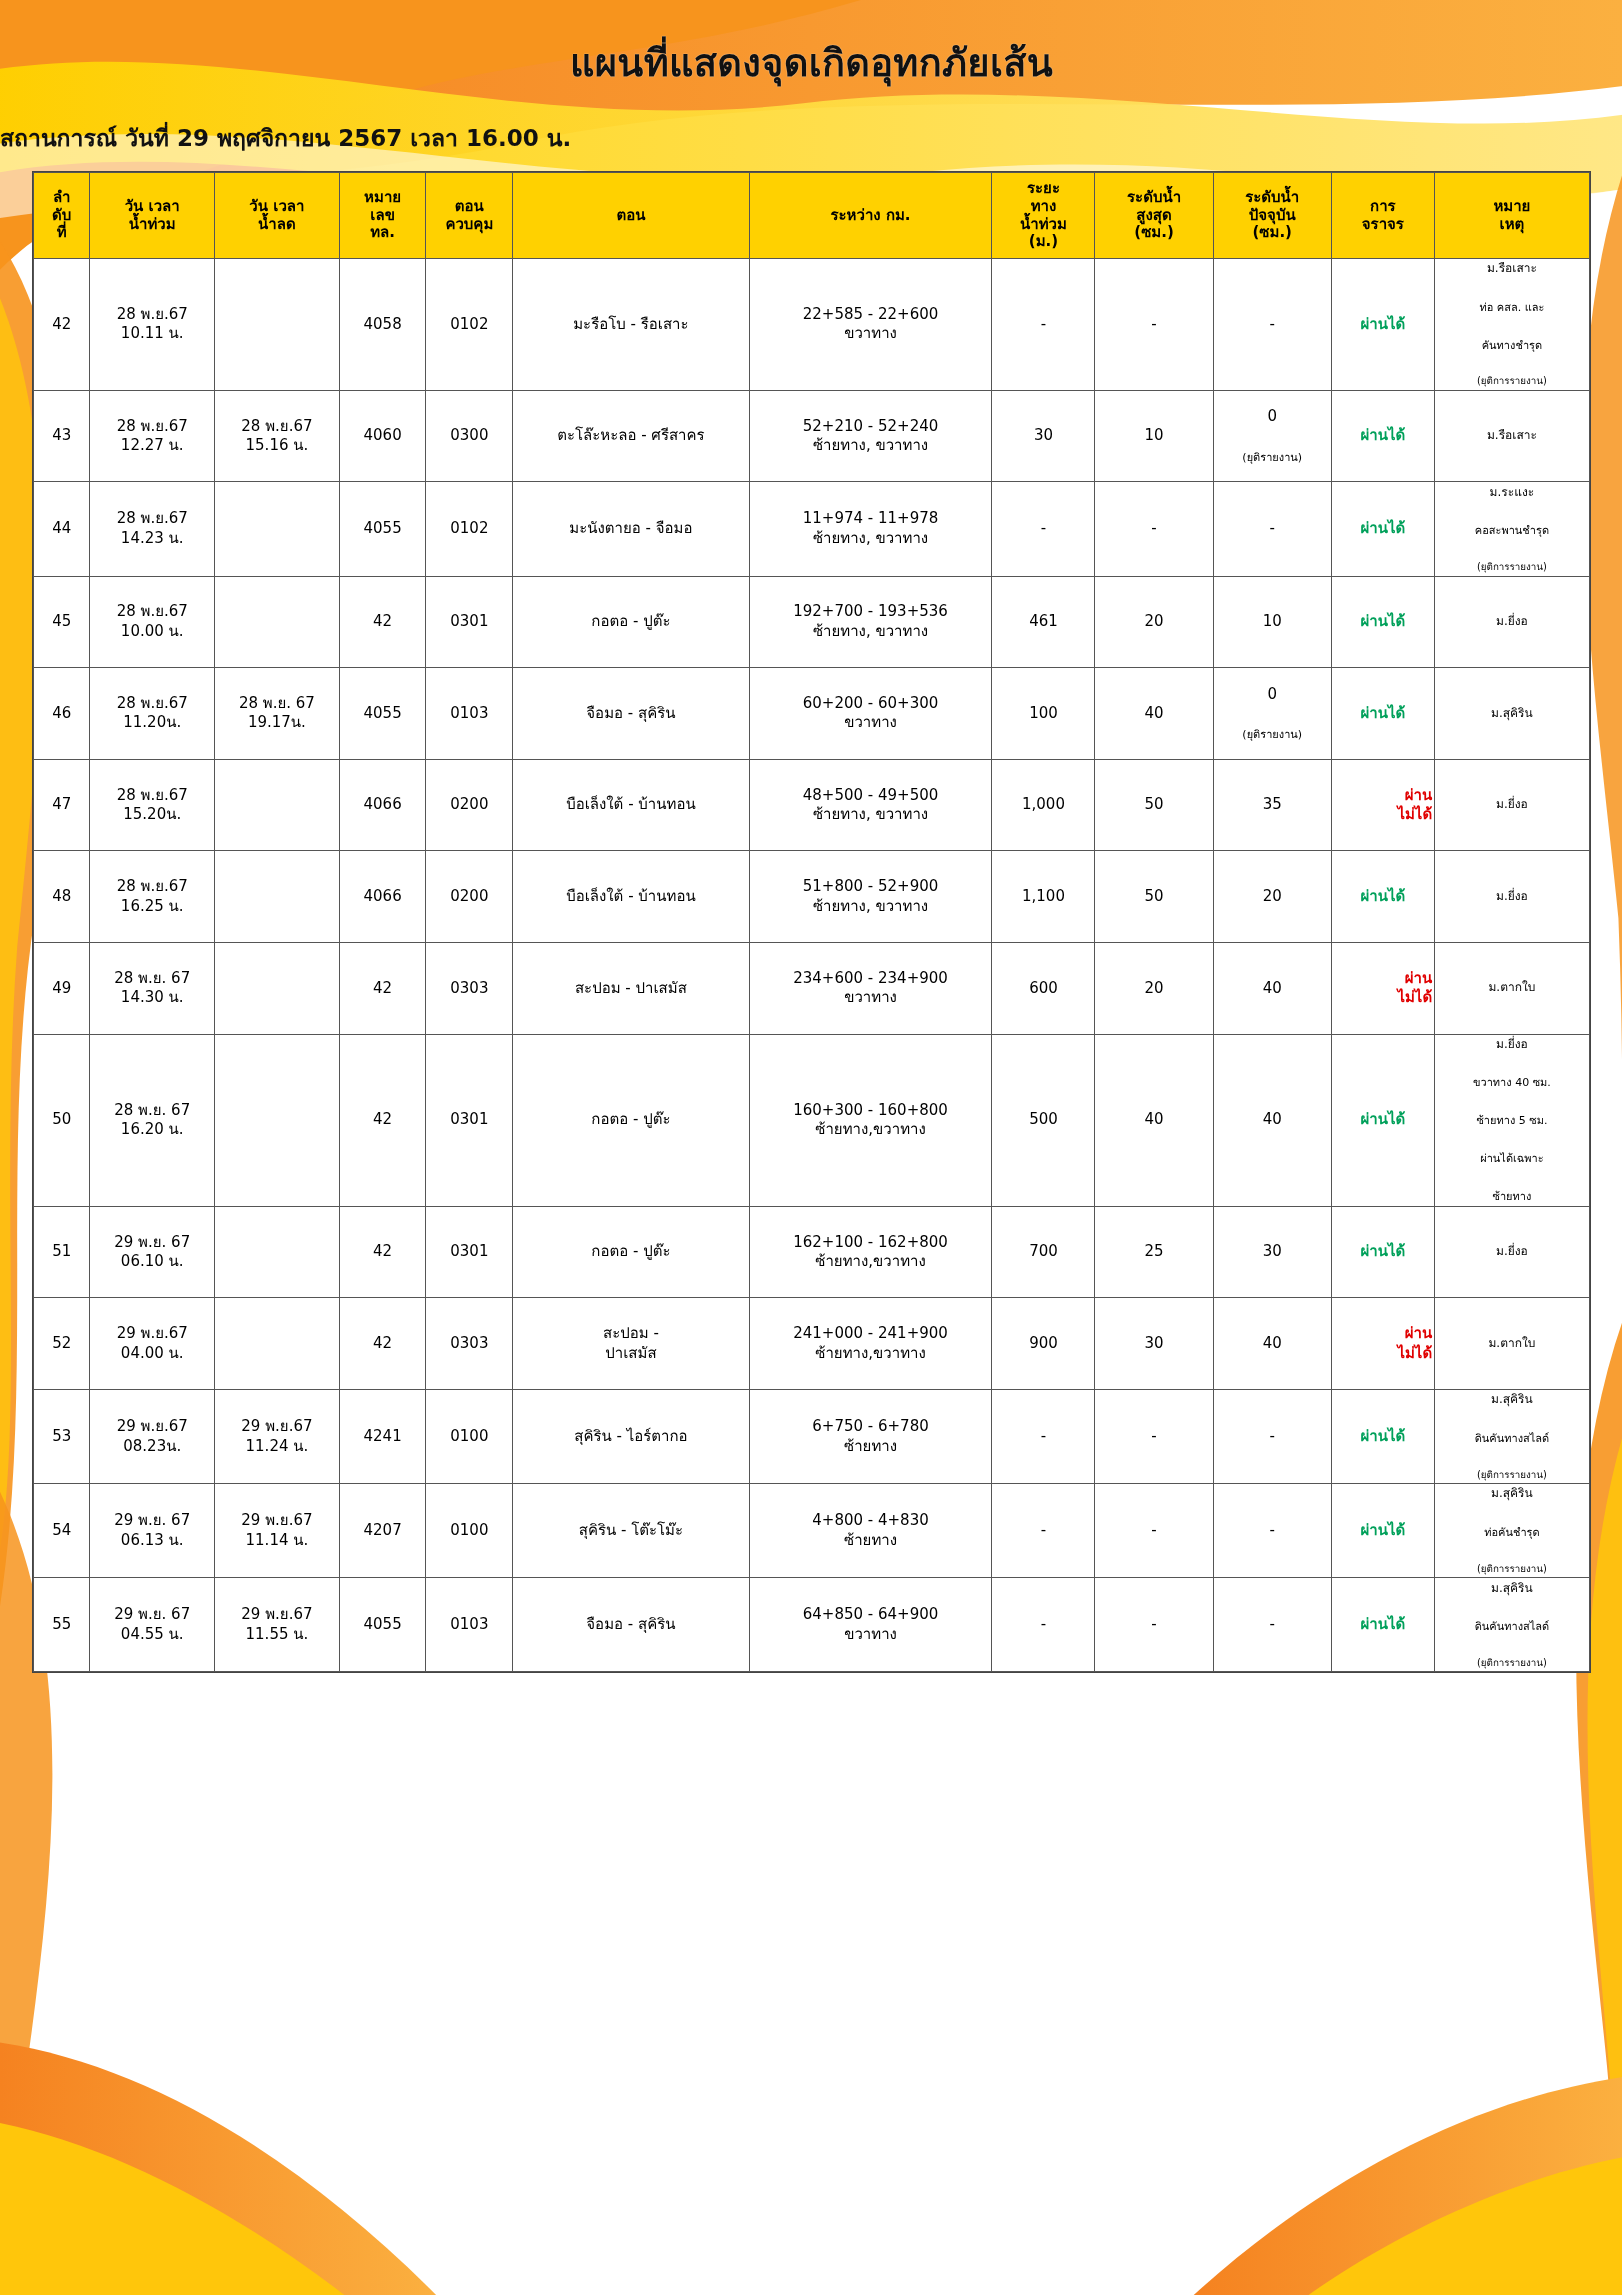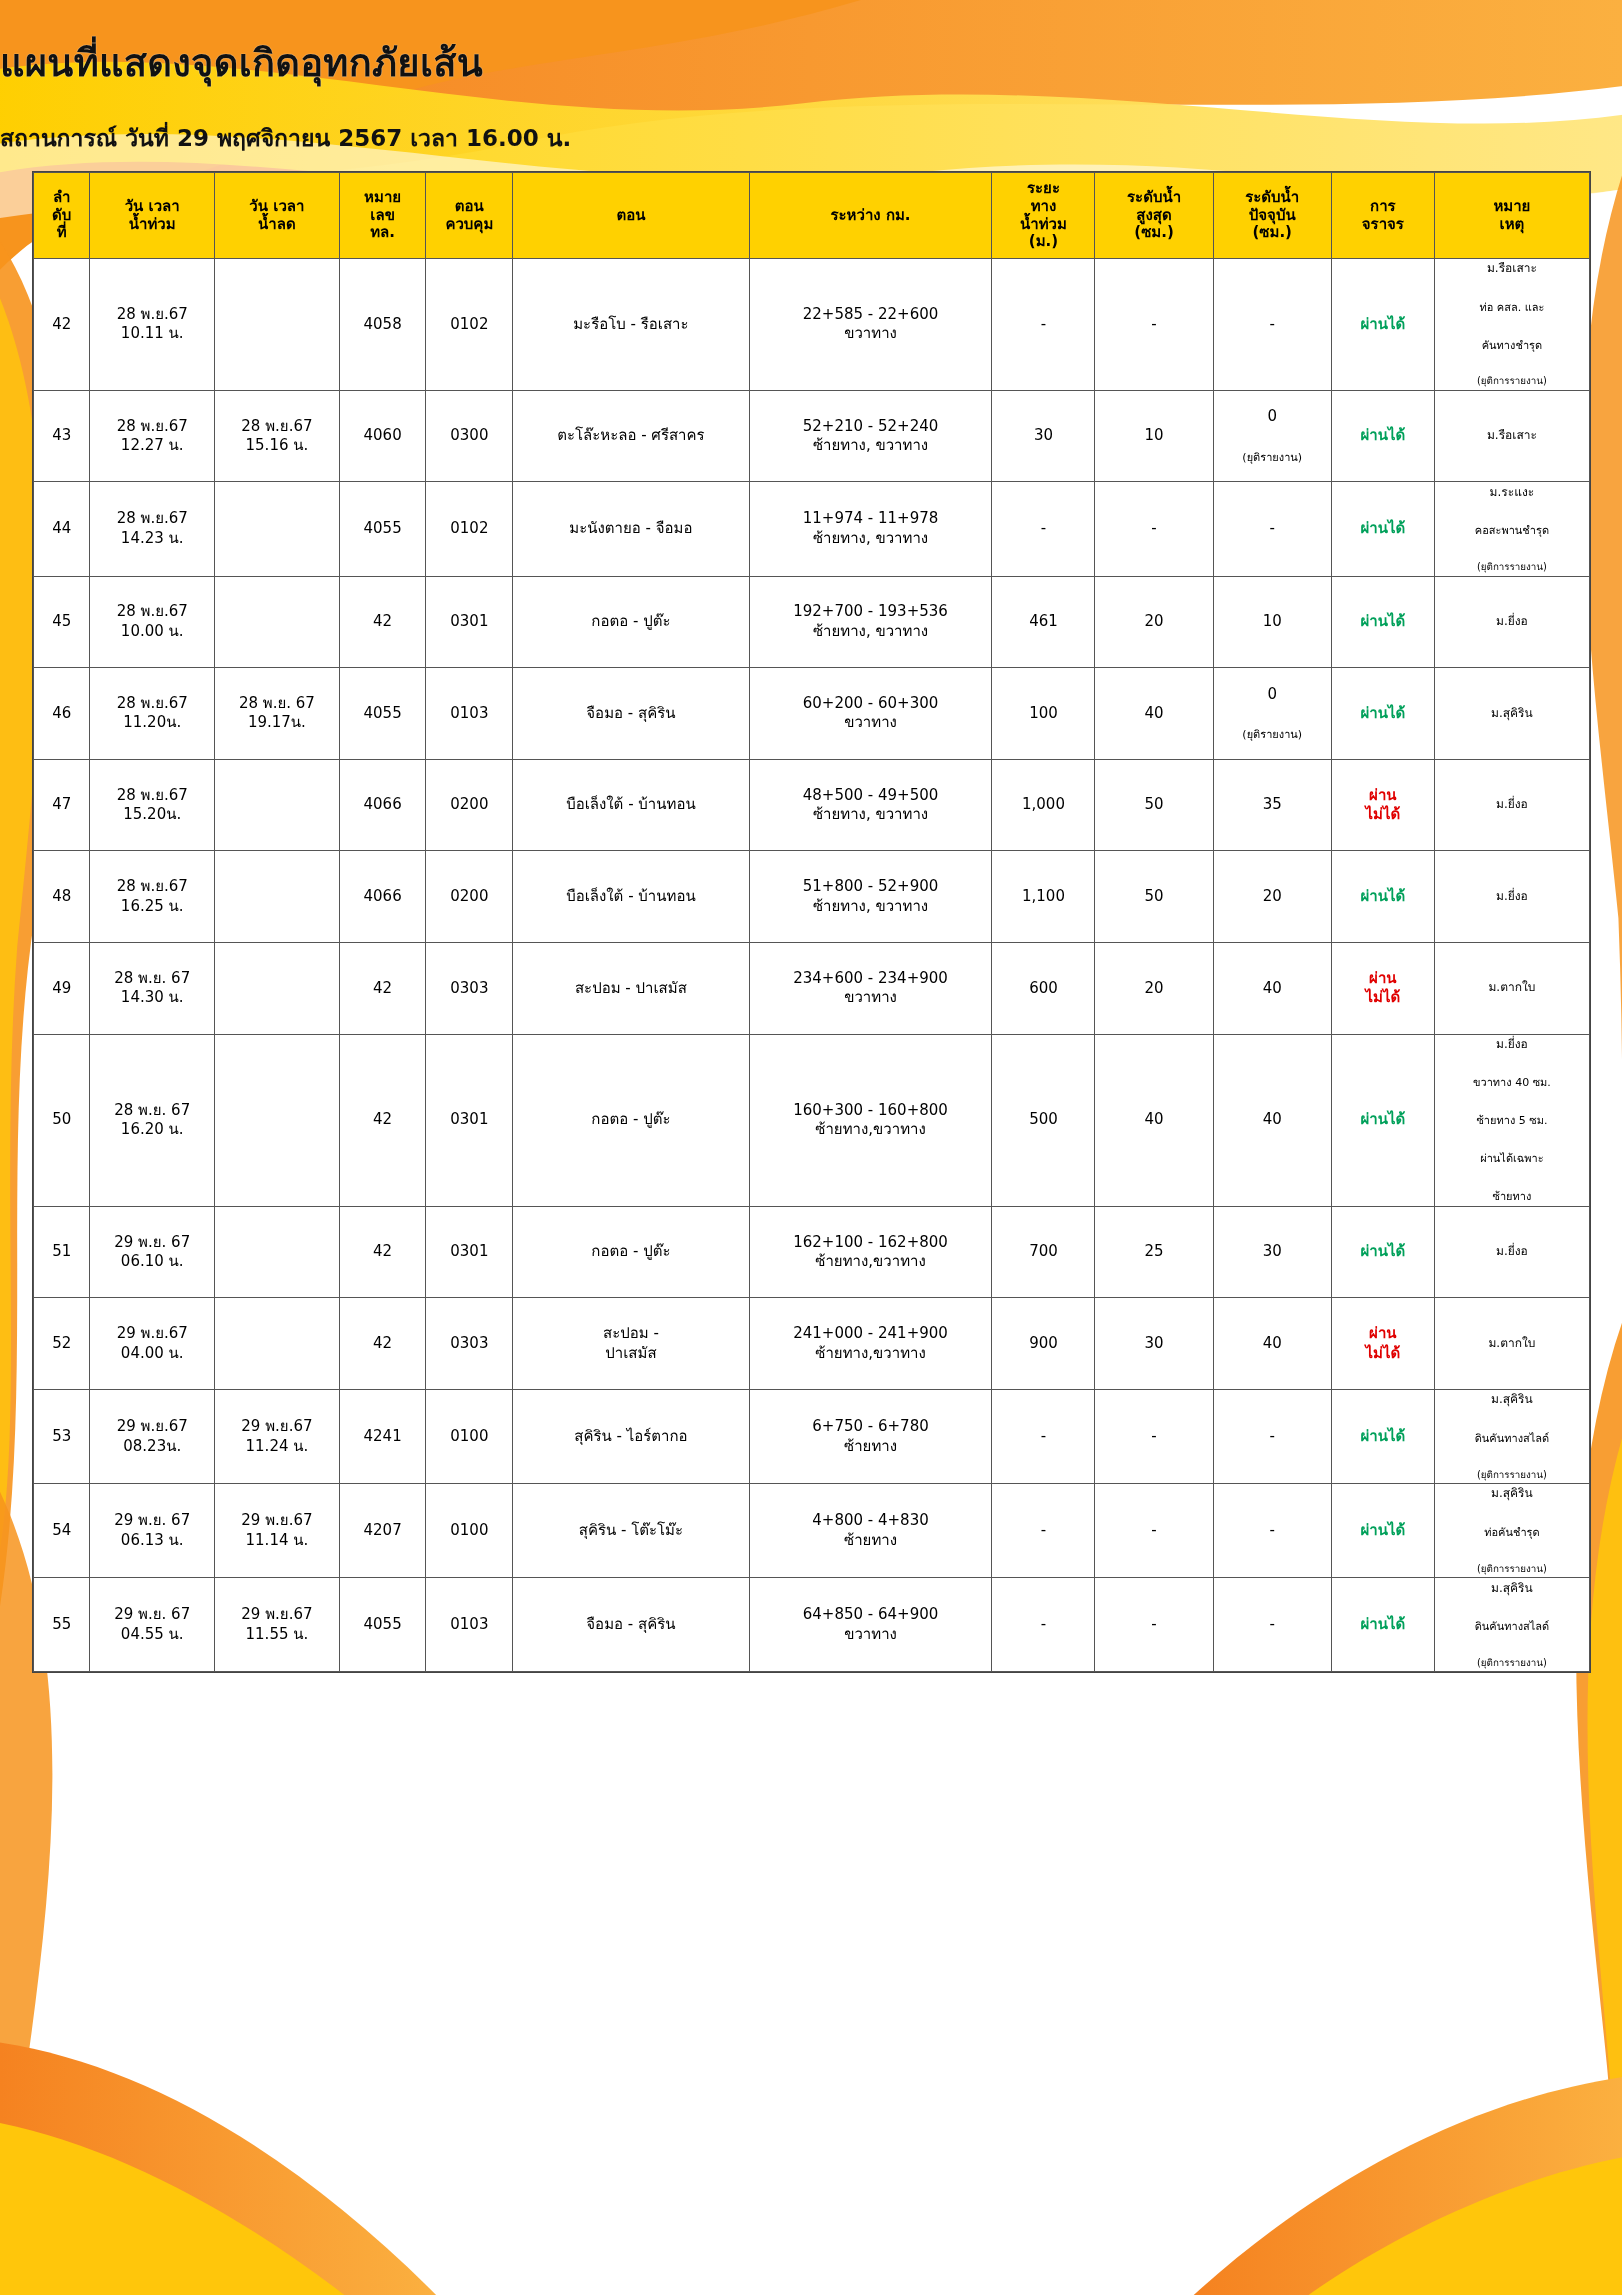--- a/index.html
+++ b/index.html
@@ -22,20 +22,21 @@
     overflow: hidden;
     z-index: 0;
   }
   .bg svg { display: block; width: 1623px; height: 2295px; }
 
   
   .header {
     position: relative;
     z-index: 3;
     padding-top: 40px;
+    text-align: center;
   }
   .title-line {
     font-size: 38px;
     font-weight: bold;
     color: #111111;
     line-height: 1.22;
     letter-spacing: 0.3px;
     text-shadow: 0 0 1.1px rgba(255,255,255,0.9);
   }
   .subtitle {
@@ -78,21 +79,21 @@
     padding: 6.9px 1.7px;
   }
   table.flood tbody td {
     font-size: 15px;
     line-height: 1.3;
     height: 86px;
   }
   .cell-sub  { display: block; font-size: 11px; line-height: 1.25; margin-top: 24px; }
   .cell-sub2 { display: block; font-size: 9.8px; line-height: 1.25; margin-top: 23px; }
   .pass    { color: #00a05a; font-weight: bold; }
-  .nopass  { color: #e00000; font-weight: bold; }
+  .nopass  { color: #e00000; font-weight: bold; text-align: right; }
   .note-head { display:block; font-size: 12px; }
 </style>
 </head>
 <body>
 
 <div class="bg">
   <svg viewBox="0 0 2828 4000" xmlns="http://www.w3.org/2000/svg" preserveAspectRatio="none">
     <defs>
       <linearGradient id="gor" x1="0" y1="0" x2="1" y2="0">
         <stop offset="0%" stop-color="#f58220"></stop>

